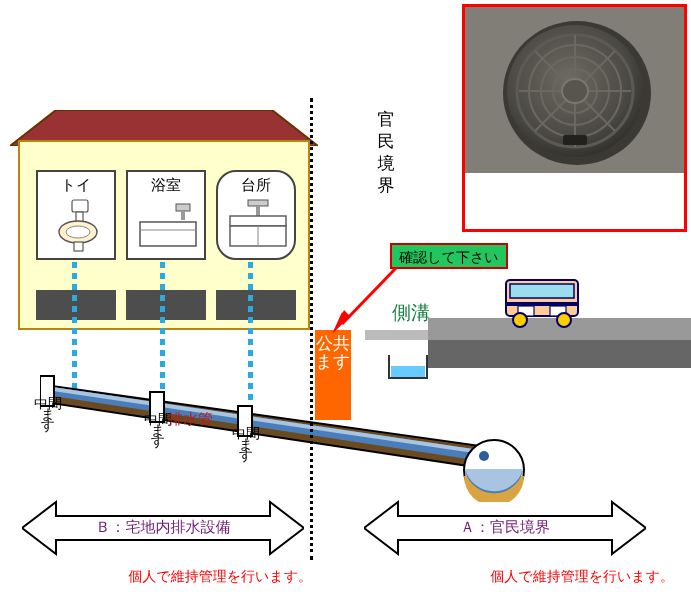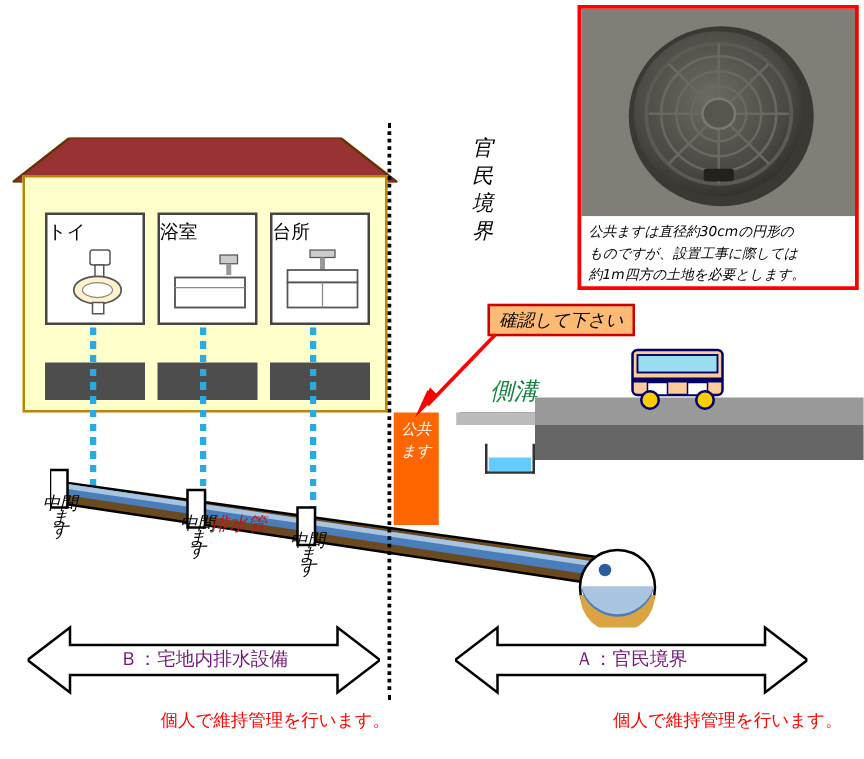--- a/index.html
+++ b/index.html
@@ -3,40 +3,40 @@
 <meta charset="utf-8">
 <style>
   html,body{margin:0;padding:0;}
   body{
     width:691px;height:607px;
     background:#ffffff;
     font-family:"DejaVu Sans","Liberation Sans",sans-serif;
     position:relative;
     overflow:hidden;
   }
-  .abs{position:absolute;font-style:italic;}
+  .abs{position:absolute;}
   
   #house-wall{
     left:18px;top:140px;width:292px;height:190px;
     background:#ffffcc;border:2px solid #b8860b;box-sizing:border-box;
   }
   #roof{
     left:10px;top:110px;width:308px;height:36px;
   }
   #roof svg{display:block;}
   .room{
     position:absolute;top:170px;width:80px;height:90px;
     background:#ffffff;border:2px solid #444444;box-sizing:border-box;
   }
   #room-toilet{left:36px;}
   #room-bath{left:126px;}
-  #room-kitchen{left:216px;}
+  #room-kitchen{left:216px;border-radius:20px;}
   .room-label{
     position:absolute;top:4px;left:0;width:100%;
-    font-size:15px;color:#000;
+    text-align:center;font-size:15px;color:#000;
   }
   .dark-band{
     position:absolute;top:290px;height:30px;background:#4d4d4d;
   }
   #band1{left:36px;width:80px;}
   #band2{left:126px;width:80px;}
   #band3{left:216px;width:80px;}
 
   
   .fixture{position:absolute;}
@@ -71,28 +71,28 @@
   #boundary-label{
     left:375px;top:108px;width:22px;font-size:17px;line-height:22px;color:#000;text-align:center;
   }
 
   
   #public-masu{
     left:315px;top:330px;width:36px;height:90px;
     background:#ff6600;
   }
   #public-masu span{
-    display:block;width:100%;text-align:center;color:#ffffff;font-size:12px;line-height:18px;padding-top:4px;
+    display:block;width:100%;text-align:center;color:#ffffff;font-size:17px;line-height:18px;padding-top:4px;
     box-sizing:border-box;
   }
 
   
   #confirm-box{
     left:390px;top:243px;width:118px;height:26px;
-    border:2px solid #cc0000;background:#fdba74;
+    border:2px solid #cc0000;background:#22c55e;
     color:#000;font-size:14px;line-height:24px;text-align:center;box-sizing:border-box;
   }
   #confirm-arrow{left:330px;top:262px;width:70px;height:72px;}
 
   
   #gutter-label{left:392px;top:300px;font-size:19px;color:#15803d;}
   #gutter-box{
     left:388px;top:355px;width:40px;height:24px;
     border-left:2px solid #333;border-right:2px solid #333;border-bottom:2px solid #333;
     background:#ffffff;box-sizing:border-box;
@@ -286,25 +286,20 @@
     </g>
     <g stroke="#6a6860" stroke-width="2">
       <line x1="110" y1="28" x2="110" y2="140"></line>
       <line x1="54" y1="84" x2="166" y2="84"></line>
       <line x1="70" y1="44" x2="150" y2="124"></line>
       <line x1="150" y1="44" x2="70" y2="124"></line>
     </g>
     <ellipse cx="110" cy="84" rx="13" ry="12" fill="#57554e" stroke="#7a786f" stroke-width="2"></ellipse>
     <rect x="98" y="128" width="24" height="10" rx="2" fill="#23211e"></rect>
   </svg>
-  <div id="photo-caption">
-    <span>公共ますは直径約30cmの円形の</span><br>
-    <span>ものですが、設置工事に際しては</span><br>
-    <span>約1m四方の土地を必要とします。</span>
-  </div>
 </div>
 
 <div class="abs" id="arrowB">
   <svg width="282" height="56" viewBox="0 0 282 56">
     <polygon points="0,28 34,2 34,16 248,16 248,2 282,28 248,54 248,40 34,40 34,54" fill="#ffffff" stroke="#000000" stroke-width="2"></polygon>
   </svg>
 </div>
 <div class="arrow-text" id="arrowB-text">Ｂ：宅地内排水設備</div>
 
 <div class="abs" id="arrowA">

